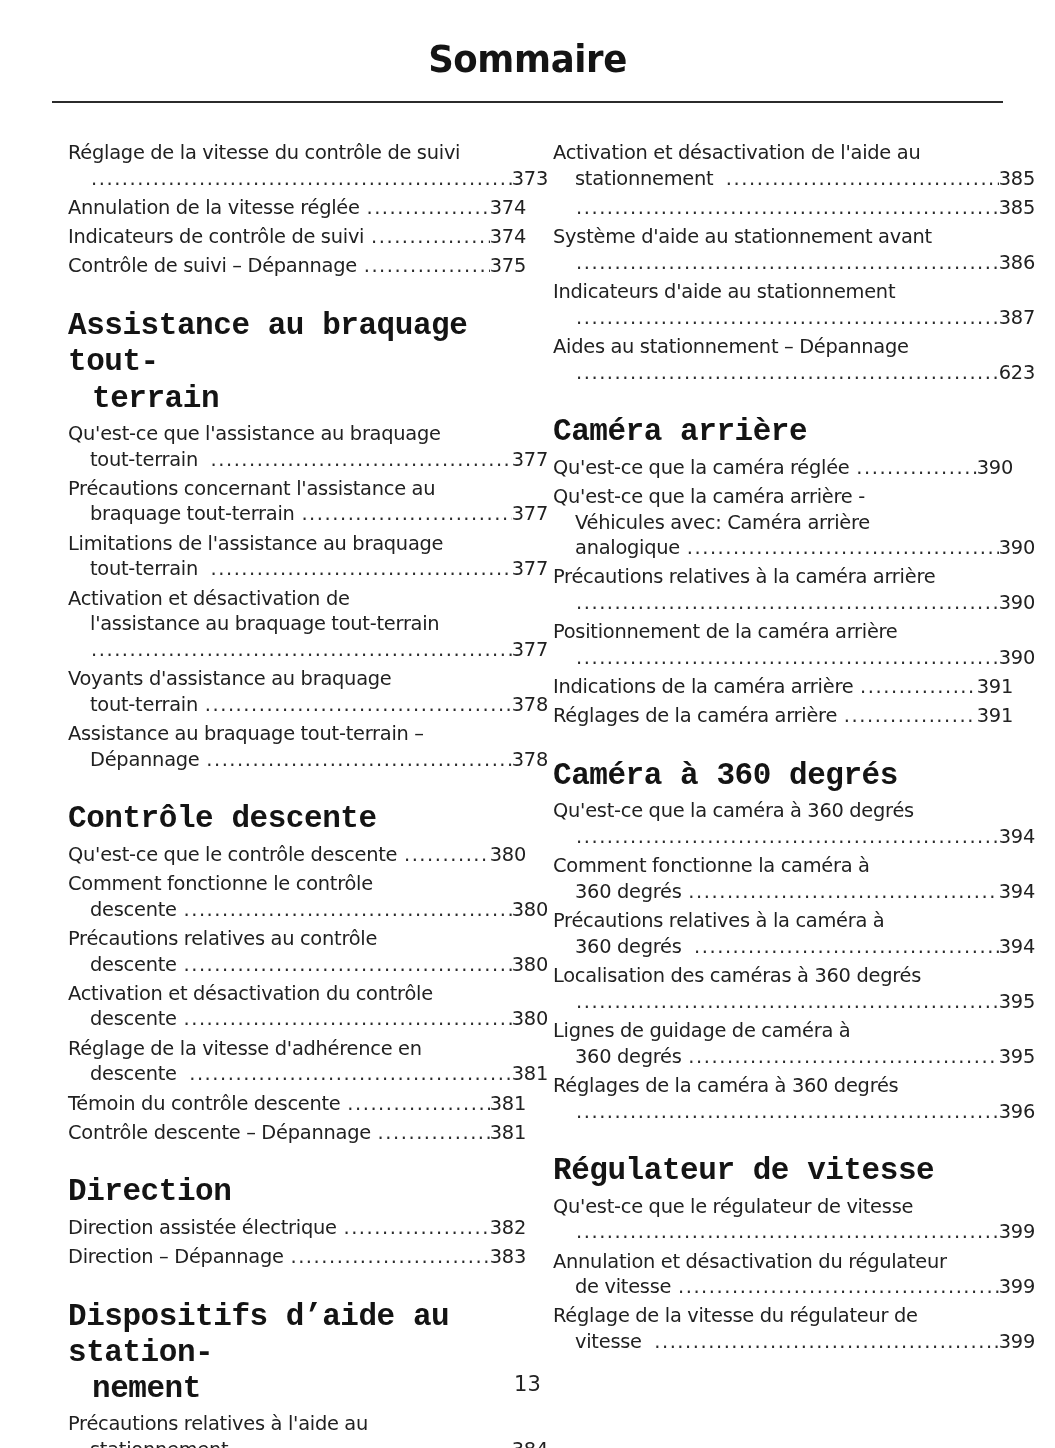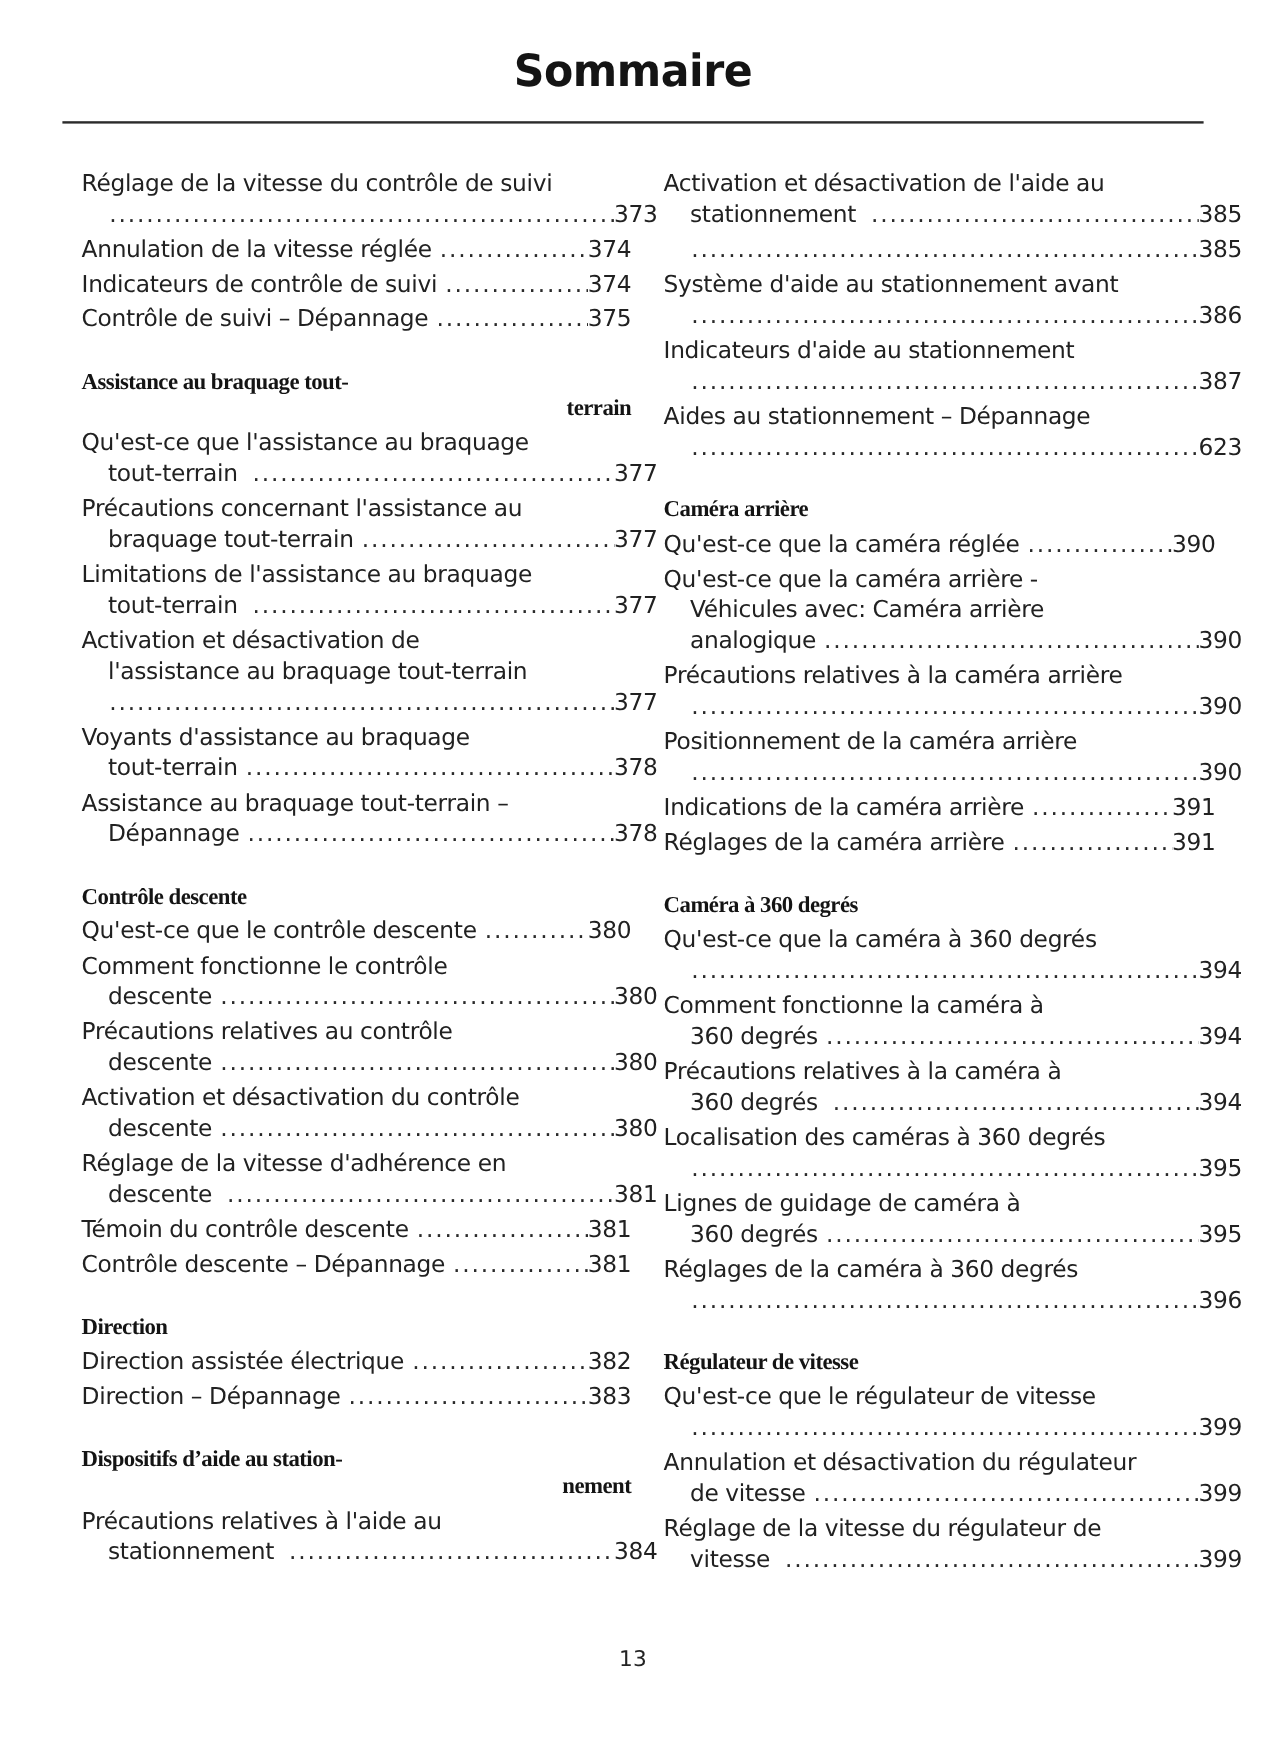--- a/index.html
+++ b/index.html
@@ -58,34 +58,33 @@
     width: 458px;
     flex: 0 0 458px;
   }
   .column.right {
     width: 460px;
     flex: 0 0 460px;
   }
 
   
   .toc-heading {
-    font-family: Liberation Serif, serif;
+    font-family: Liberation Mono, monospace;
     font-weight: 700;
-    font-size: 19px;
+    font-size: 31px;
     line-height: 1.17;
     color: #141414;
     letter-spacing: -0.45px;
     margin: 29px 0 4px 0;
     padding-left: 0;
     text-indent: 0;
   }
   .toc-heading .cont {
     display: block;
     padding-left: 24px;
-    text-align: right;
   }
   .column > .toc-heading:first-child {
     margin-top: 0;
   }
 
   
   .toc-entry {
     font-size: 19.4px;
     line-height: 1.325;
     color: #212121;
@@ -130,21 +129,21 @@
     padding-left: 22px;
   }
 
   
   .page-number {
     position: absolute;
     left: 0;
     right: 0;
     top: 1372px;
     text-align: center;
-    font-size: 18px;
+    font-size: 21px;
     color: #232323;
     letter-spacing: 0.2px;
   }
 </style>
 </head>
 <body>
 
 <div class="page">
 
   <div class="page-header">

